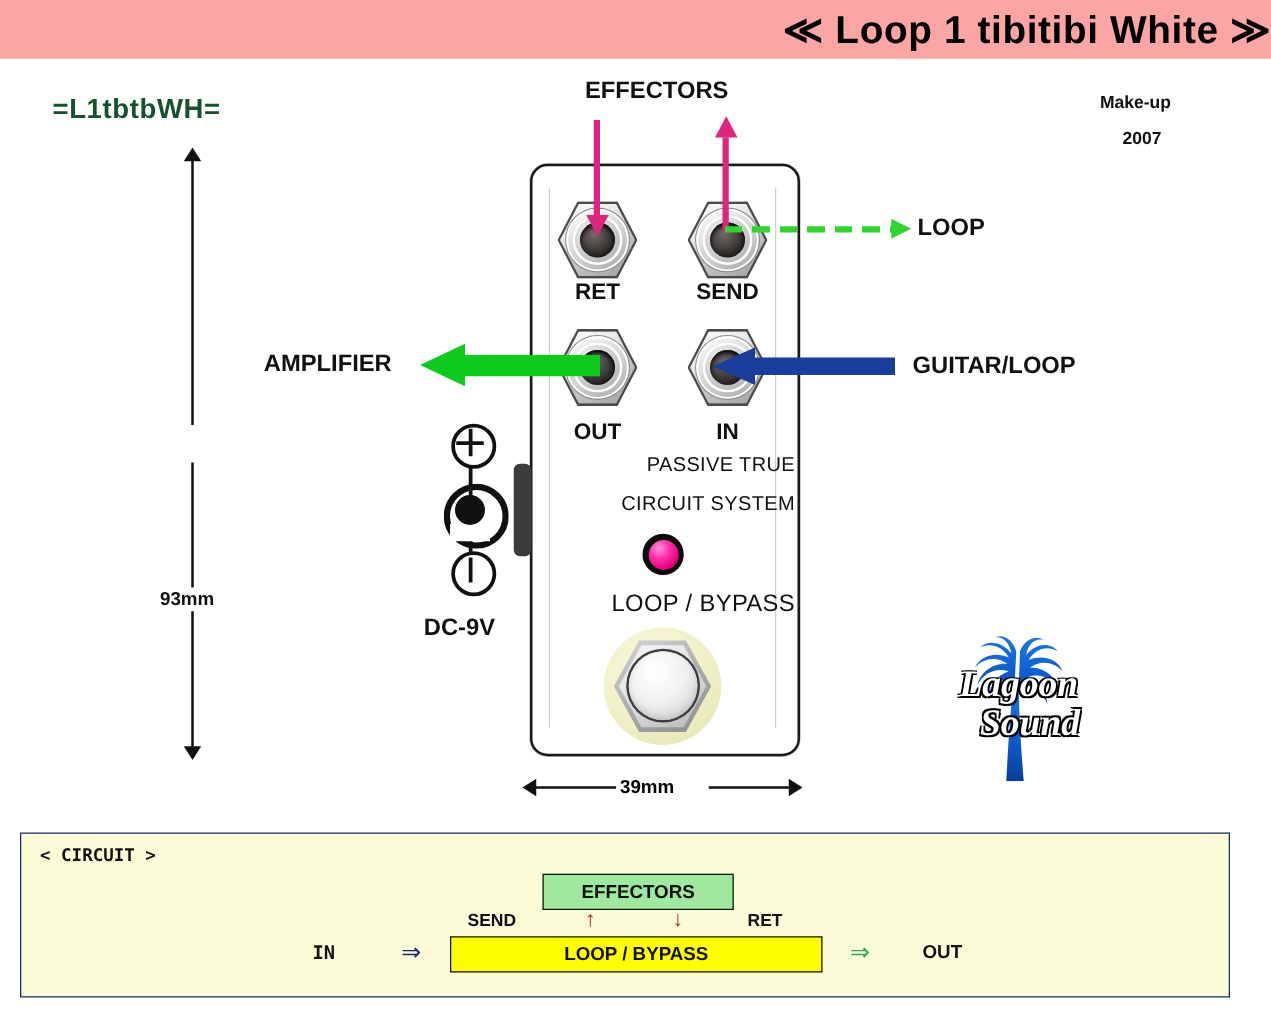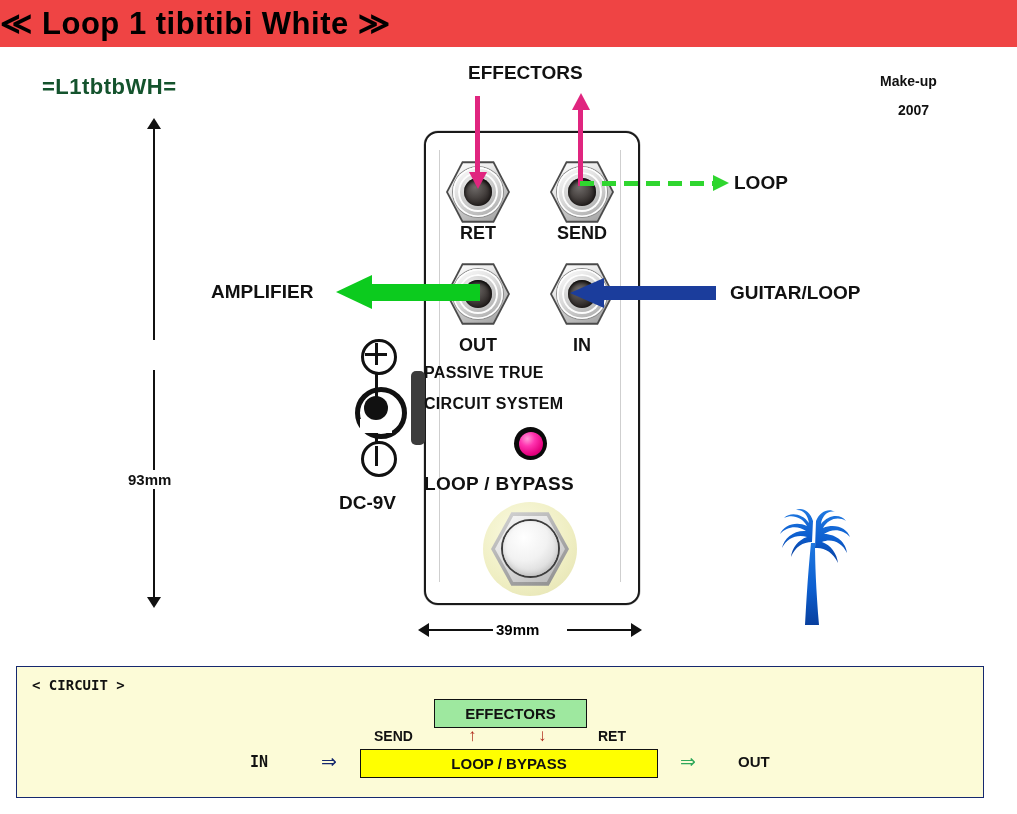--- a/index.html
+++ b/index.html
@@ -8,22 +8,22 @@
     background:#ffffff;
     font-family:"Liberation Sans", sans-serif;
     position:relative;
     overflow:hidden;
   }
   .abs{position:absolute;}
 
   
   #title-bar{
     left:0;top:0;width:1017px;height:47px;
-    background:#ef4444;
-    display:flex;align-items:center;justify-content:flex-start;
+    background:#fca5a5;
+    display:flex;align-items:center;justify-content:flex-end;
   }
   #title-text{
     font-size:31px;font-weight:bold;color:#000;
     letter-spacing:.5px;white-space:nowrap;
   }
 
   
   #model-code{
     left:42px;top:74px;
     font-size:22px;font-weight:bold;color:#14532d;
@@ -122,21 +122,21 @@
   #jack-in{left:545px;top:257px;}
 
   .jack-label{font-size:18px;font-weight:bold;color:#111;text-align:center;width:90px;}
   #label-ret{left:433px;top:223px;}
   #label-send{left:537px;top:223px;}
   #label-out{left:433px;top:335px;}
   #label-in{left:537px;top:335px;}
 
   
   .pedal-text{
-    font-size:16px;font-weight:bold;color:#111;text-align:left;width:212px;left:424px;
+    font-size:16px;font-weight:normal;color:#111;text-align:right;width:212px;left:424px;
     letter-spacing:.3px;
   }
   #text-passive{top:364px;}
   #text-bypass{top:395px;}
   #text-loopbypass{top:473px;font-size:19px;}
 
   
   #led{
     left:514px;top:427px;width:33px;height:33px;border-radius:50%;
     background:#0a0a0a;
@@ -407,20 +407,24 @@
         <stop offset="55%" stop-color="#0d5fd0"></stop>
         <stop offset="100%" stop-color="#083f9e"></stop>
       </linearGradient>
     </defs>
     <g fill="url(#pg)">
       <path d="M63 16 C60 6 52 2 46 5 C53 4 58 10 59 18 C52 8 40 7 34 13 C42 9 52 12 57 21 C46 16 34 20 30 29 C37 21 48 20 56 26 C44 25 34 33 32 43 C37 33 47 29 57 32 C48 35 42 43 41 52 C45 42 53 37 62 37 Z"></path>
       <path d="M66 16 C70 6 79 3 85 7 C78 5 72 11 71 19 C79 9 91 9 96 16 C88 11 78 14 73 23 C85 18 97 23 100 32 C93 24 82 23 74 29 C87 29 96 38 97 48 C92 37 81 33 72 37 C81 40 87 49 88 58 C83 47 74 42 65 43 Z"></path>
       <path d="M61 38 C59 58 57 82 55 120 L69 120 C66 84 65 58 65 38 Z"></path>
     </g>
   </svg>
+  <div id="logo-text">
+    <span class="l1">Lagoon</span>
+    <span class="l2">Sound</span>
+  </div>
 </div>
 
 <div class="abs" id="circuit-panel"></div>
 <div class="abs" id="circuit-title">&lt; CIRCUIT &gt;</div>
 
 <div class="abs" id="cir-effectors">EFFECTORS</div>
 <div class="abs" id="cir-send">SEND</div>
 <div class="abs" id="cir-ret">RET</div>
 <div class="abs" id="cir-arrow-up">↑</div>
 <div class="abs" id="cir-arrow-dn">↓</div>

